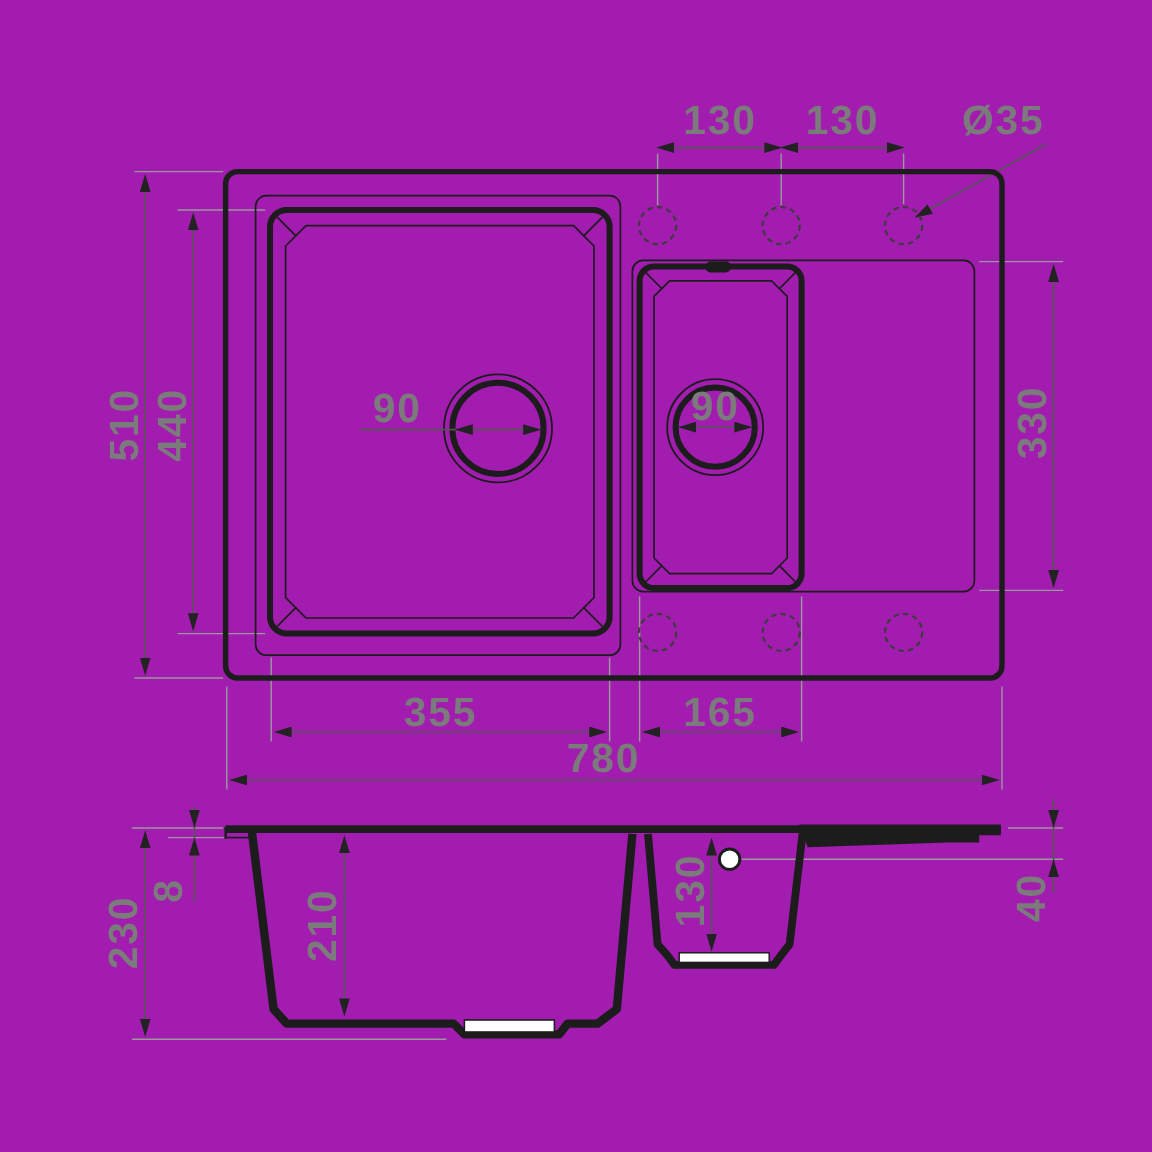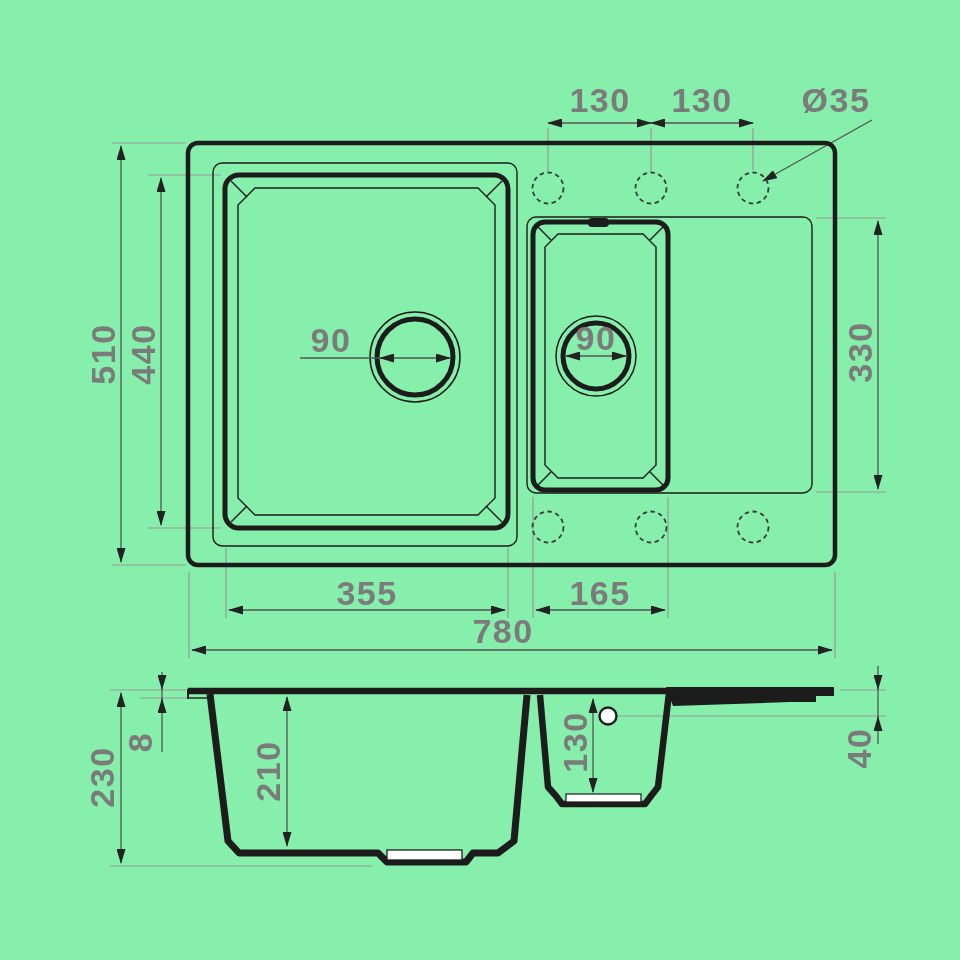--- a/index.html
+++ b/index.html
@@ -1,16 +1,16 @@
 <!DOCTYPE html>
 <html><head>
 <meta charset="utf-8">
 <style>
   html,body{margin:0;padding:0;background:#ffffff;}
-  .page{width:960px;height:960px;background:#86efac;position:relative;overflow:hidden;}
+  .page{width:960px;height:960px;background:#a21caf;position:relative;overflow:hidden;}
   svg{display:block;}
   text{
     font-family:"Liberation Sans","DejaVu Sans",sans-serif;
     font-weight:bold;
     fill:#7b7b7b;
     letter-spacing:1.5px;
   }
   .dim-txt{font-size:34px;}
   .line{stroke:#1c1c1c;fill:none;}
   .dimline{stroke:#555555;stroke-width:1.3;fill:none;}

